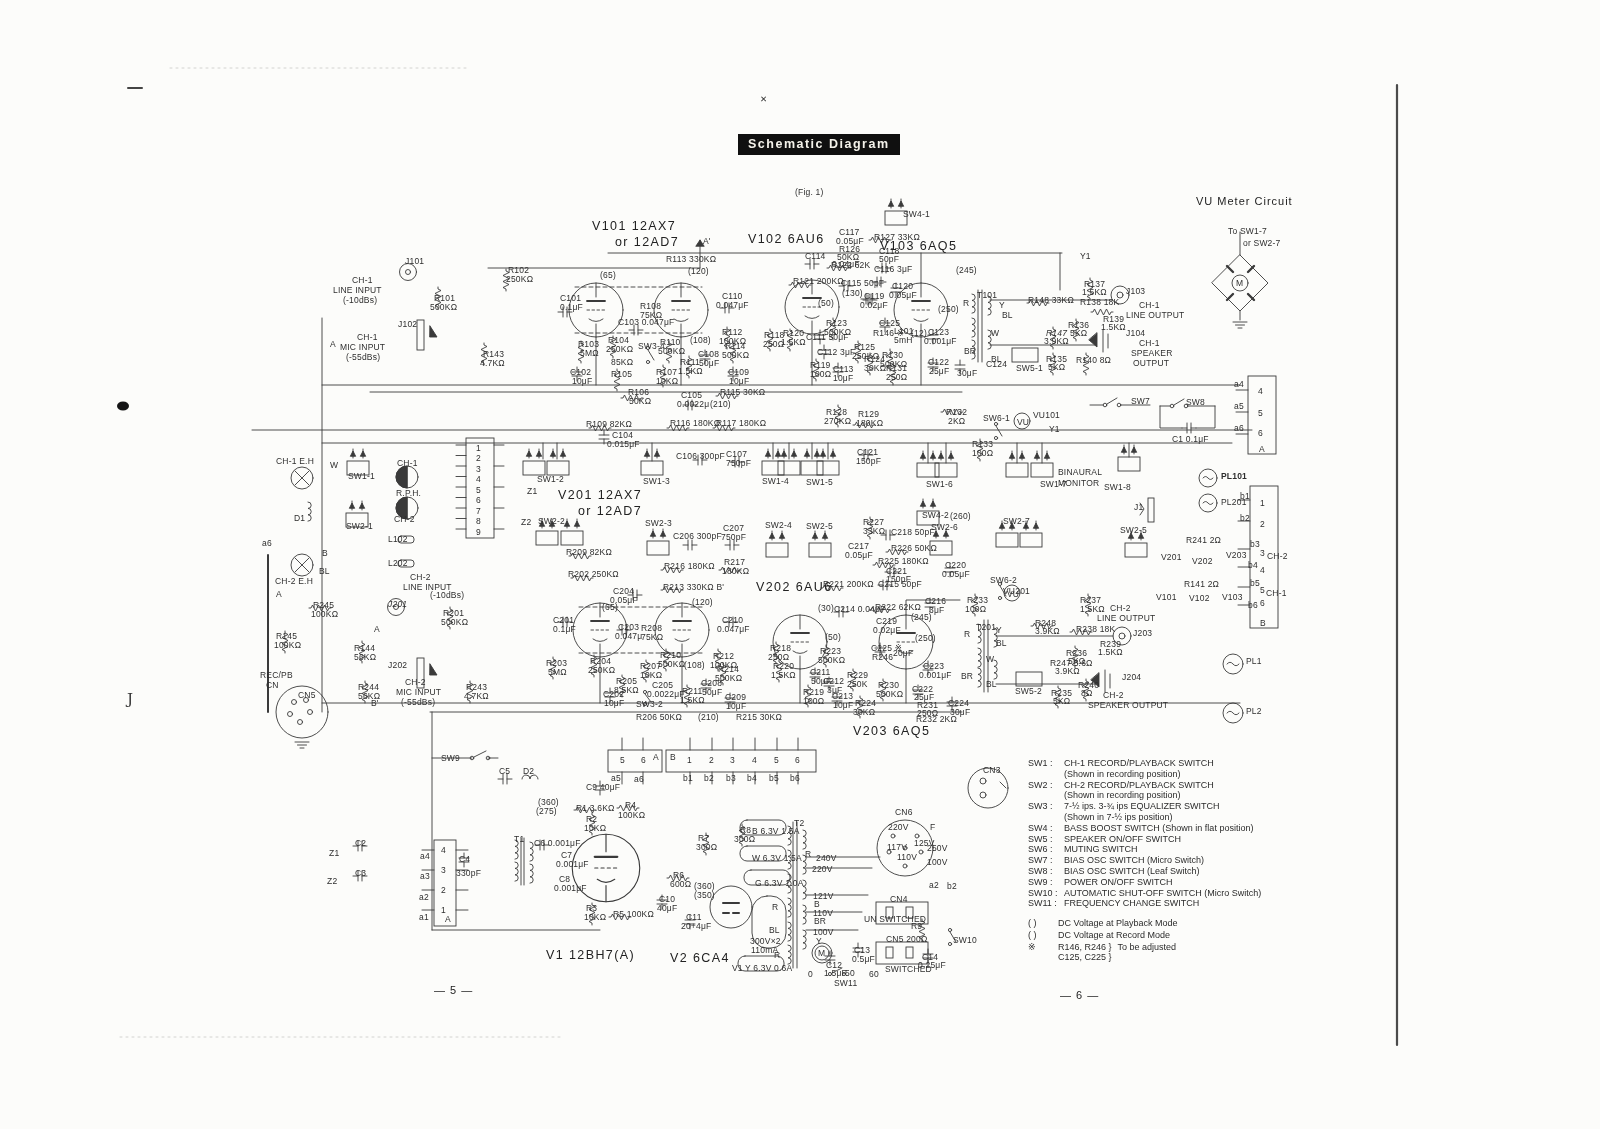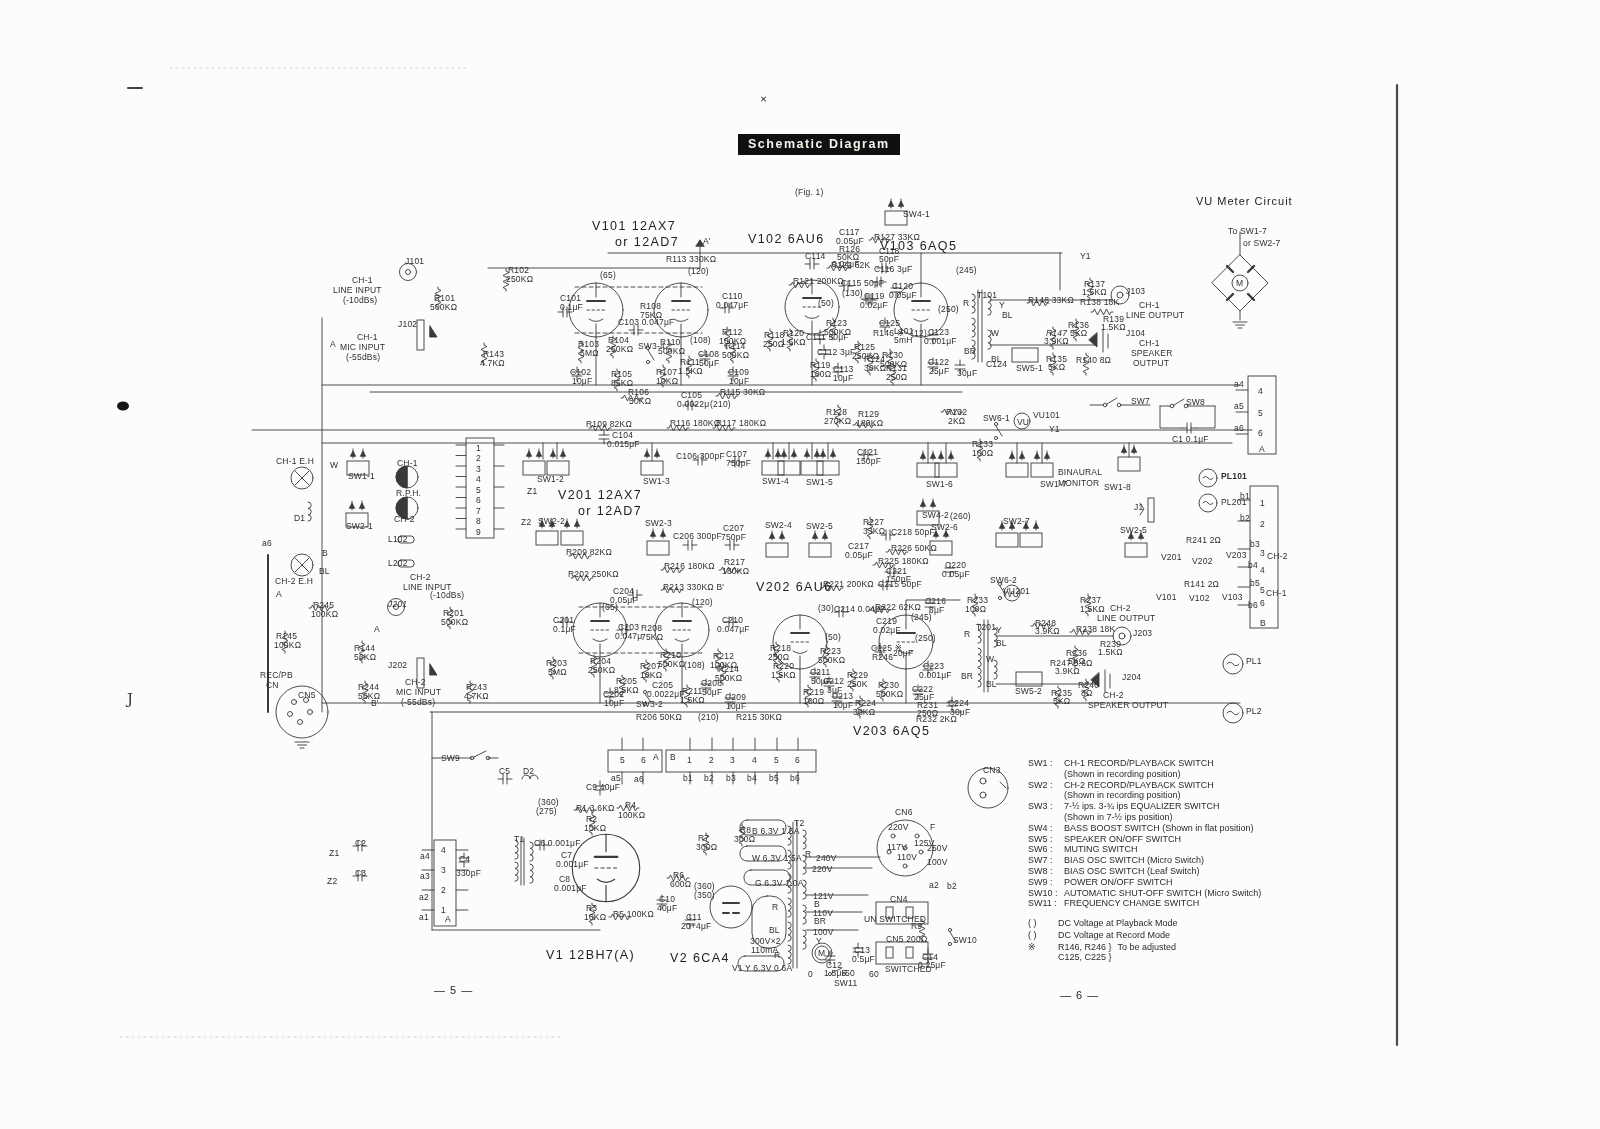--- a/index.html
+++ b/index.html
@@ -452,21 +452,21 @@
       <span class="lbl" style="left: 560px; top: 294px;">C101</span>
       <span class="lbl" style="left: 560px; top: 303px;">0.1μF</span>
       <span class="lbl" style="left: 600px; top: 271px;">(65)</span>
       <span class="lbl" style="left: 578px; top: 340px;">R103</span>
       <span class="lbl" style="left: 580px; top: 349px;">5MΩ</span>
       <span class="lbl" style="left: 608px; top: 336px;">R104</span>
       <span class="lbl" style="left: 606px; top: 345px;">250KΩ</span>
       <span class="lbl" style="left: 570px; top: 368px;">C102</span>
       <span class="lbl" style="left: 572px; top: 377px;">10μF</span>
       <span class="lbl" style="left: 611px; top: 370px;">R105</span>
-      <span class="lbl" style="left: 611px; top: 379px;">85KΩ</span>
+      <span class="lbl" style="left: 611px; top: 358px;">85KΩ</span>
       <span class="lbl" style="left: 638px; top: 342px;">SW3-4</span>
       <span class="lbl" style="left: 656px; top: 368px;">R107</span>
       <span class="lbl" style="left: 656px; top: 377px;">10KΩ</span>
       <span class="lbl" style="left: 640px; top: 302px;">R108</span>
       <span class="lbl" style="left: 640px; top: 311px;">75KΩ</span>
       <span class="lbl" style="left: 618px; top: 318px;">C103 0.047μF</span>
       <span class="lbl" style="left: 666px; top: 255px;">R113  330KΩ</span>
       <span class="lbl" style="left: 688px; top: 267px;">(120)</span>
       <span class="lbl" style="left: 660px; top: 338px;">R110</span>
       <span class="lbl" style="left: 658px; top: 347px;">500KΩ</span>

